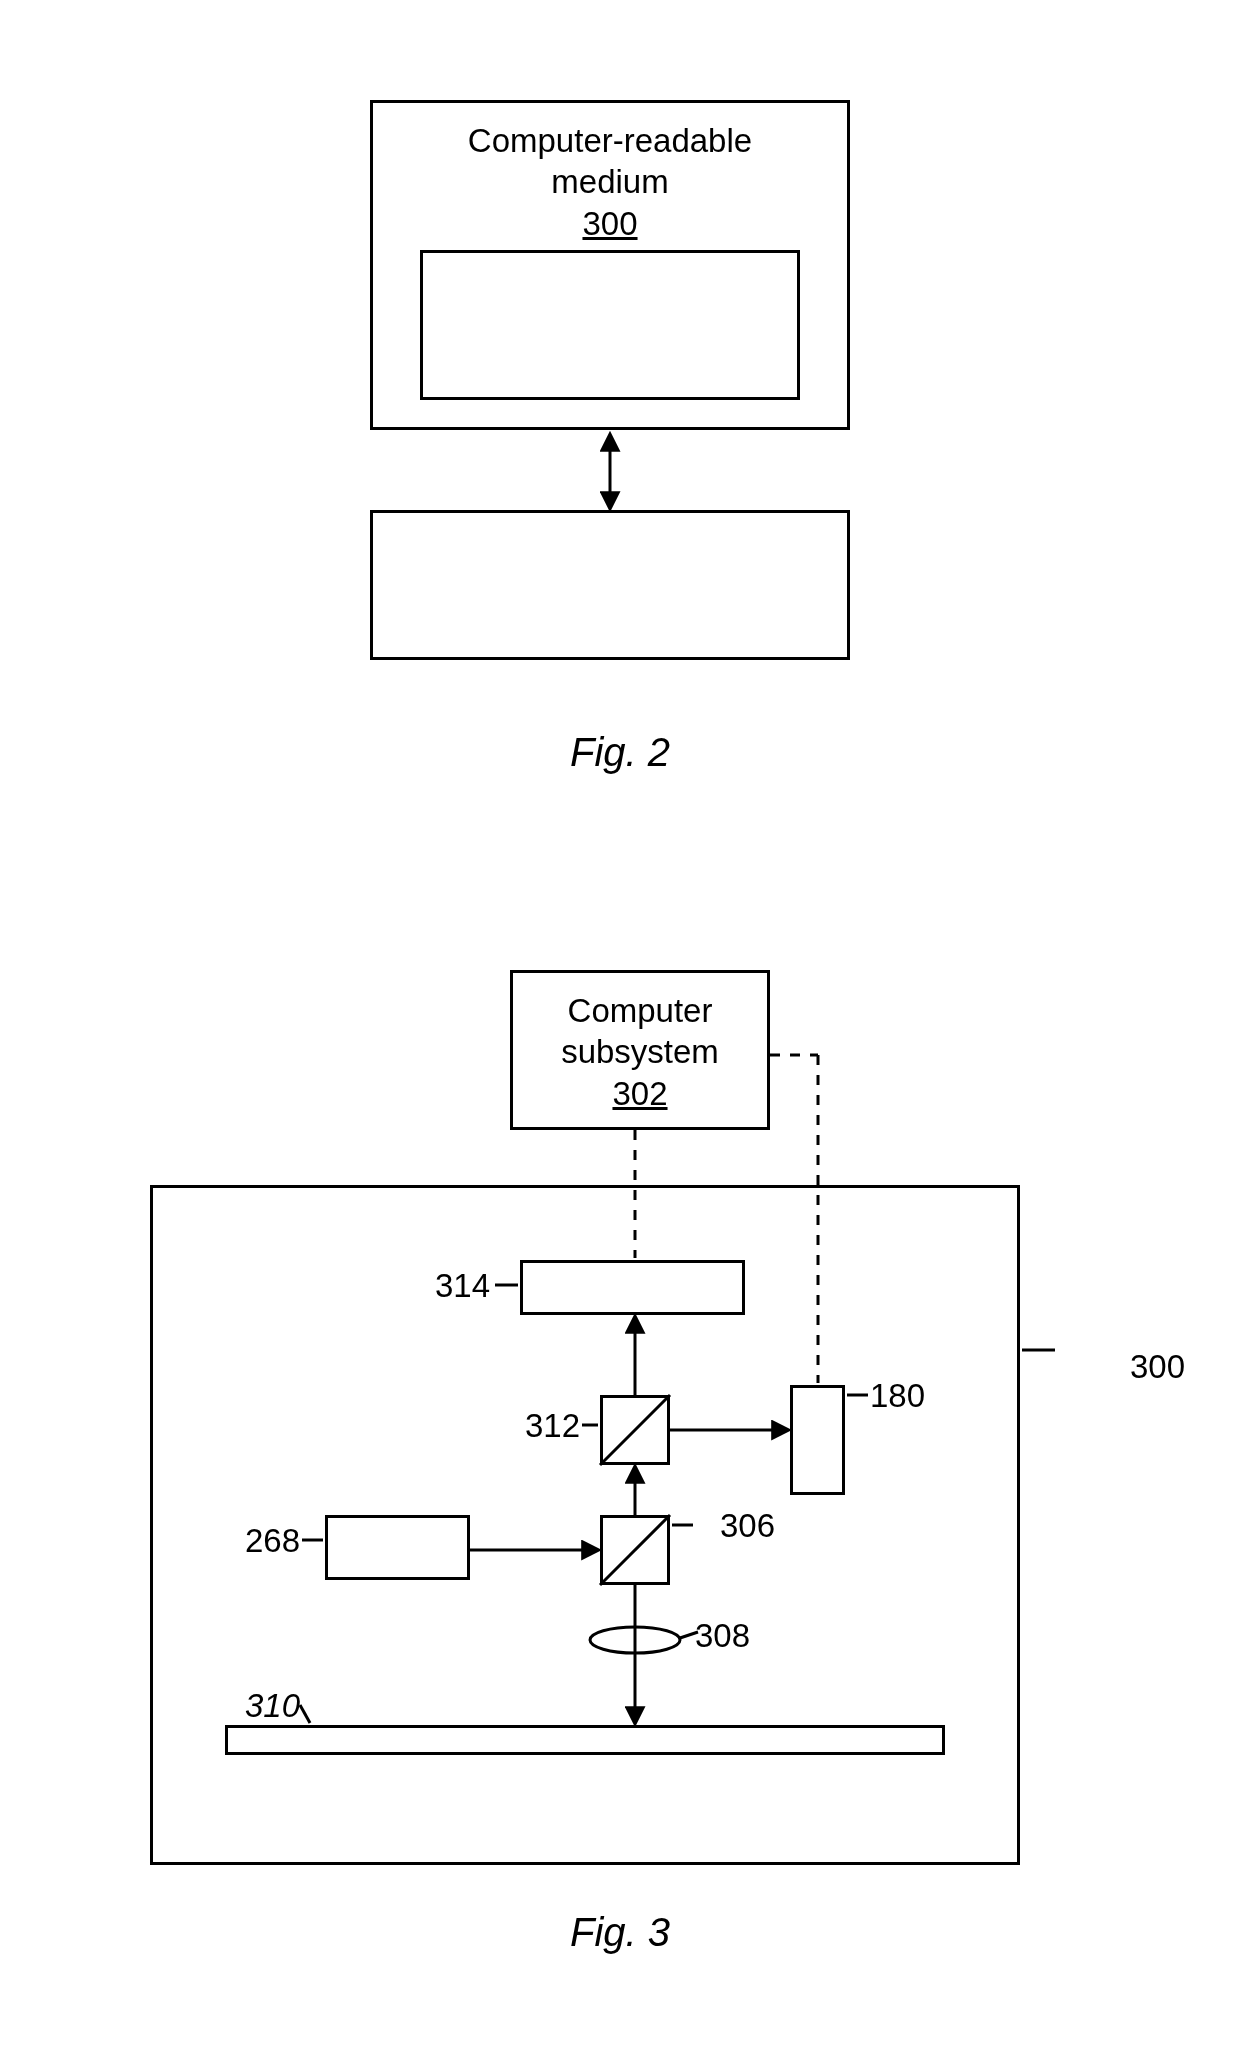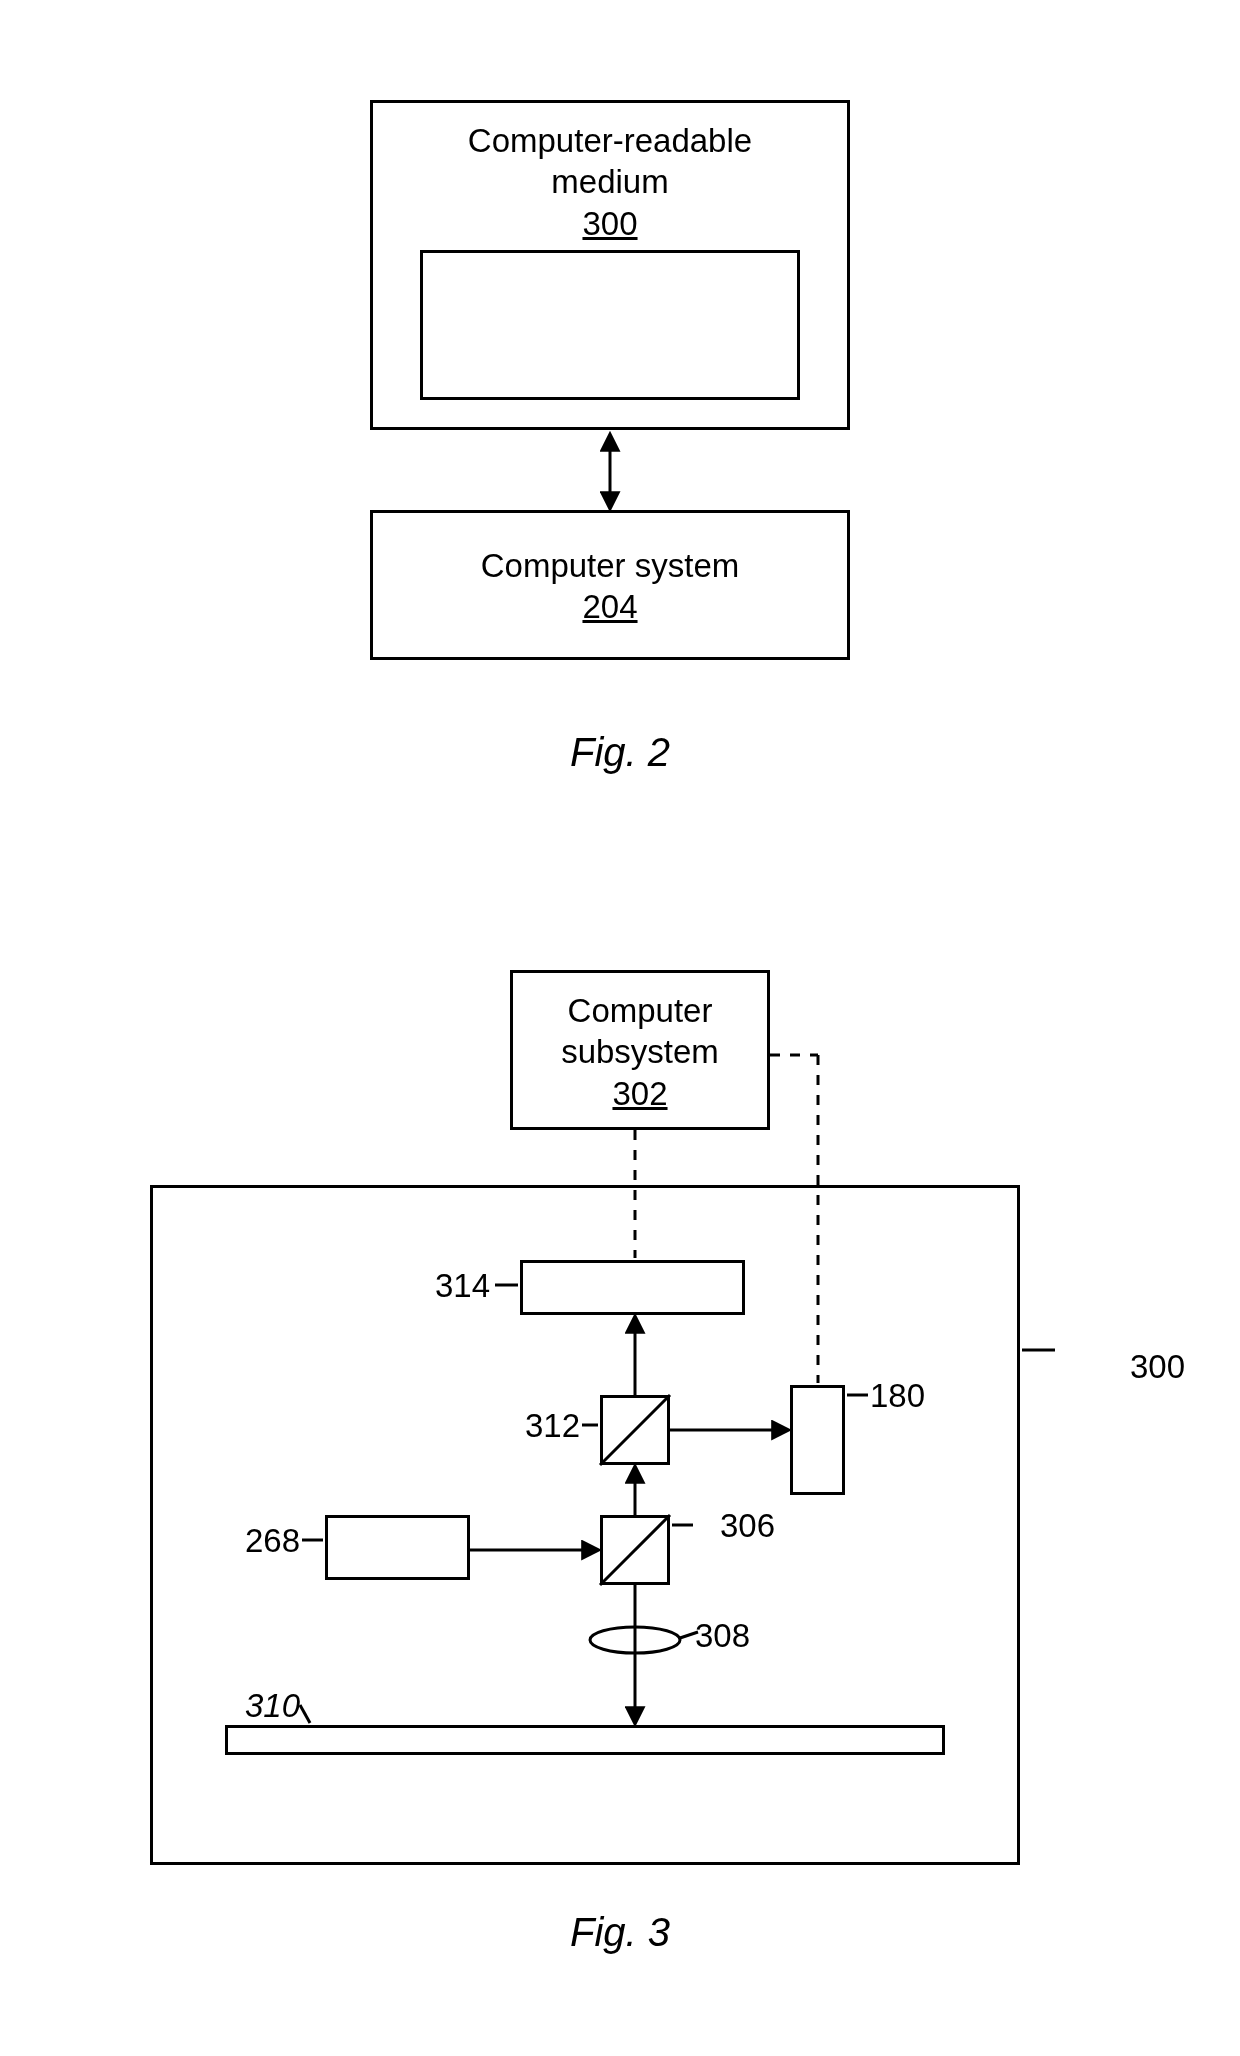--- a/index.html
+++ b/index.html
@@ -52,24 +52,20 @@
   <div class="box" style="left:370px; top:100px; width:480px; height:330px;"></div>
   <div class="label" style="left:370px; top:120px; width:480px;">
     <span>Computer-readable</span><br>
     <span>medium</span><br>
     <span class="num">300</span>
   </div>
 
   <div class="box" style="left:420px; top:250px; width:380px; height:150px;"></div>
 
   <div class="box" style="left:370px; top:510px; width:480px; height:150px;"></div>
-  <div class="label" style="left:370px; top:545px; width:480px;">
-    <span>Computer system</span><br>
-    <span class="num">204</span>
-  </div>
 
   <div class="caption" style="left:520px; top:730px; width:200px;">Fig. 2</div>
 
   <div class="box" style="left:510px; top:970px; width:260px; height:160px;"></div>
   <div class="label" style="left:510px; top:990px; width:260px;">
     <span>Computer</span><br>
     <span>subsystem</span><br>
     <span class="num">302</span>
   </div>
 

